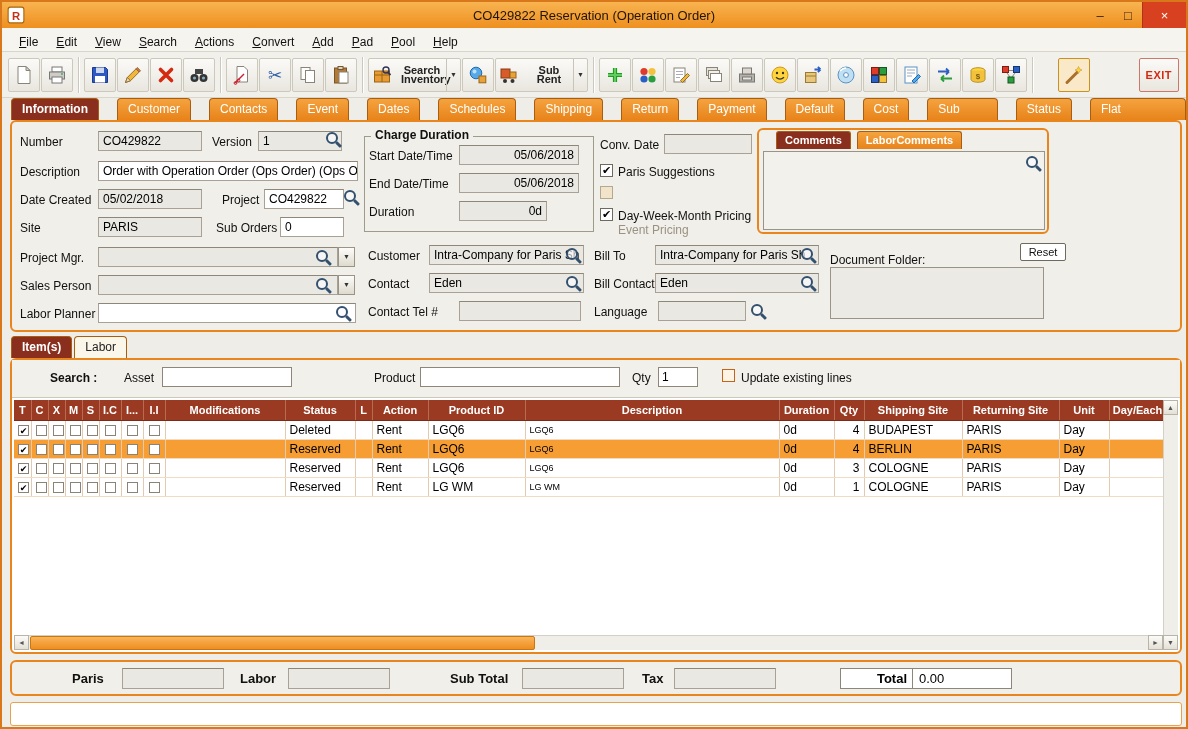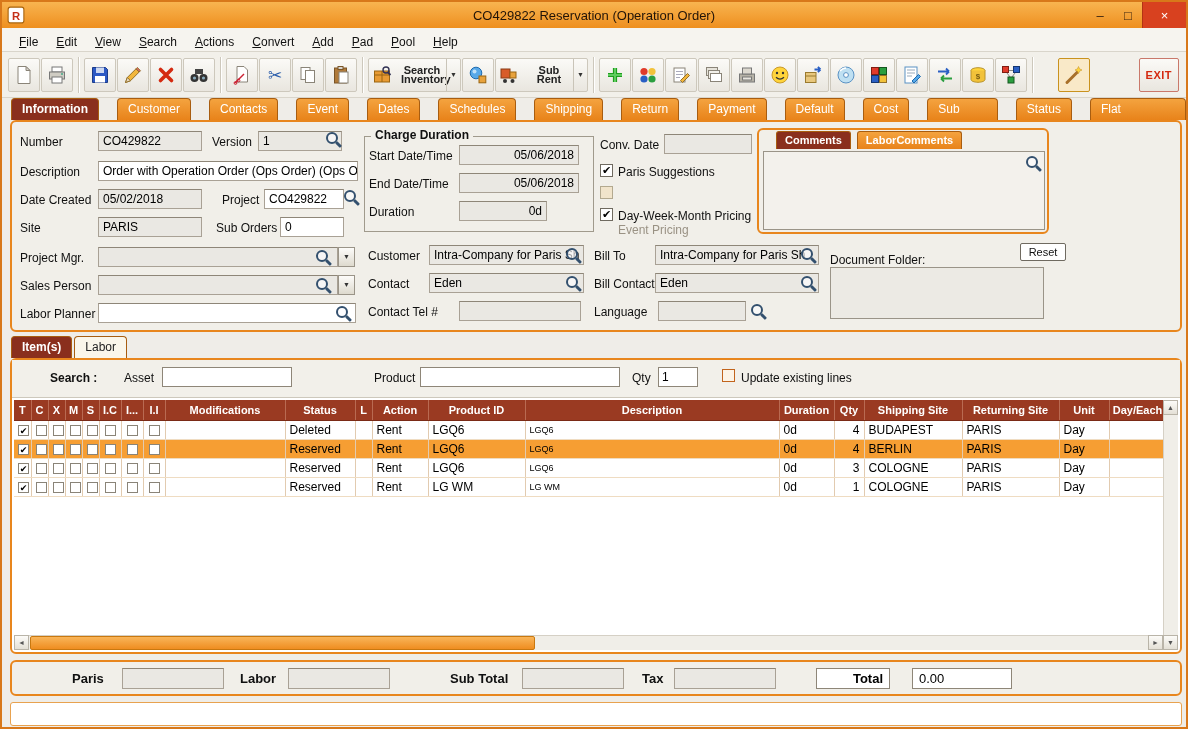--- a/index.html
+++ b/index.html
@@ -674,18 +674,18 @@
 
   <div class="panel summary-panel">
     <span class="sumlbl" style="left:60px">Paris</span>
     <div class="sumfld" style="left:110px"></div>
     <span class="sumlbl" style="left:228px">Labor</span>
     <div class="sumfld" style="left:276px"></div>
     <span class="sumlbl" style="left:438px">Sub Total</span>
     <div class="sumfld" style="left:510px"></div>
     <span class="sumlbl" style="left:630px">Tax</span>
     <div class="sumfld" style="left:662px"></div>
-    <div class="totalbox lblbox" style="left:804px;width:74px">Total</div>
+    <div class="totalbox lblbox" style="left:828px;width:74px">Total</div>
     <div class="totalbox" style="left:900px;width:100px">0.00</div>
   </div>
 
   <div class="panel statusbar"></div>
 </div>
 
 </body></html>

